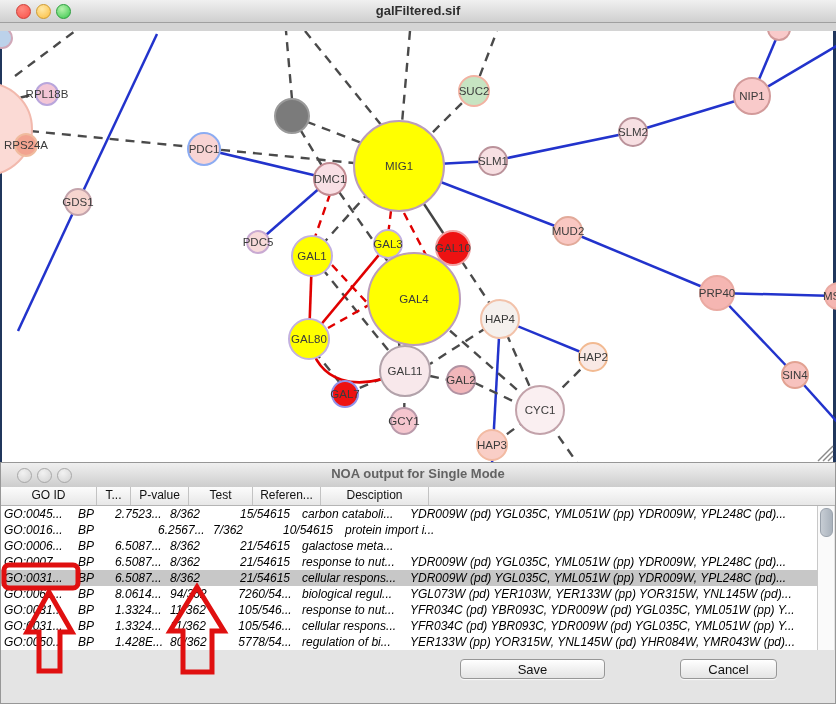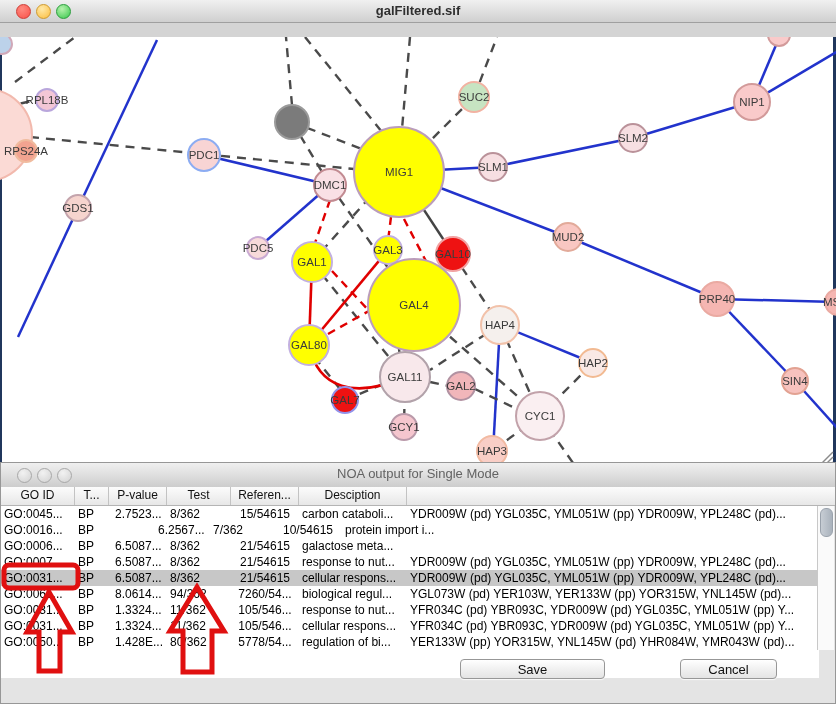--- a/index.html
+++ b/index.html
@@ -8,31 +8,31 @@
 
   
   #net-window{top:0;height:574px;border-radius:24px;}
   .titlebar{height:22px;background:linear-gradient(#f0f0f0,#cfcfcf);border-bottom:1px solid #9f9f9f;position:relative;}
   .titlebar .title{position:absolute;left:0;right:0;top:3px;text-align:center;font-size:13px;color:#2f2f2f;font-weight:bold;}
   .tl{position:absolute;top:4px;width:13px;height:13px;border-radius:50%;display:inline-block;}
   .tl.red{left:16px;background:radial-gradient(circle at 5px 4px,#ff8a80,#f95148);border:1px solid #ce3d36;}
   .tl.yellow{left:36px;background:radial-gradient(circle at 5px 4px,#ffe9a8,#fbbd3e);border:1px solid #cf9a2e;}
   .tl.green{left:56px;background:radial-gradient(circle at 5px 4px,#b7f2ae,#38c74c);border:1px solid #2a9e3c;}
   .tl.gray{background:radial-gradient(circle at 5px 4px,#f2f2f2,#d2d2d2);border:1px solid #a8a8a8;}
-  #canvas{position:absolute;top:37px;left:0;width:836px;height:435px;background:#fff;border-left:2px solid #20365c;border-right:3px solid #20365c;border-bottom:4px solid #20365c;box-sizing:border-box;}
+  #canvas{position:absolute;top:31px;left:0;width:836px;height:435px;background:#fff;border-left:2px solid #20365c;border-right:3px solid #20365c;border-bottom:4px solid #20365c;box-sizing:border-box;}
   #net-svg{position:absolute;left:-2px;top:0;}
 
   
   #noa-window{top:462px;height:242px;background:#e4e4e4;border:1px solid #979797;box-sizing:border-box;}
   #noa-title .tl{top:5px;}
-  #noa-title .title{color:#636363;font-weight:normal;}
+  #noa-title .title{color:#636363;font-weight:bold;}
   #noa-title{height:24px;background:linear-gradient(#f0f0f0,#cdcdcd);border-bottom:1px solid #a4a4a4;position:relative;}
   #thead{position:absolute;top:24px;left:0;right:0;height:18px;background:linear-gradient(#fcfcfc,#e7e7e7);border-bottom:1px solid #b4b4b4;display:flex;font-size:12px;color:#111;}
   #thead .hc{border-right:1px solid #c3c3c3;text-align:center;line-height:17px;white-space:nowrap;overflow:hidden;box-sizing:border-box;flex:0 0 auto;}
-  #tbody{position:absolute;top:43px;left:0;width:818px;height:172px;background:#fff;overflow:hidden;font-size:12px;color:#000;}
+  #tbody{position:absolute;top:43px;left:0;width:818px;height:144px;background:#fff;overflow:hidden;font-size:12px;color:#000;font-style:italic;}
   .trow{display:flex;height:16px;line-height:16px;white-space:nowrap;}
   .trow.sel{background:#c7c7c7;}
   .tc{flex:0 0 auto;overflow:hidden;white-space:nowrap;box-sizing:border-box;padding-left:3px;}
   .tc.c2{padding-left:6px;}
   .tc.c4{padding-left:0;text-align:center;}
   #vscroll{position:absolute;top:43px;right:1px;width:16px;height:144px;background:#fafafa;border-left:1px solid #c8c8c8;}
   #vthumb{position:absolute;top:2px;left:2px;width:11px;height:27px;border-radius:6px;background:linear-gradient(90deg,#c7cdd4,#a9b2bc);border:1px solid #9aa2ac;}
   #btnrow{position:absolute;top:196px;left:0;right:0;height:30px;}
   .macbtn{position:absolute;height:20px;border:1px solid #979797;border-radius:4px;background:linear-gradient(#ffffff,#f1f1f1 50%,#e4e4e4);font-family:"Liberation Sans",sans-serif;font-size:13px;color:#111;box-shadow:0 1px 1px rgba(255,255,255,.8);}
   #save-btn{left:459px;width:145px;}
@@ -181,21 +181,21 @@
 </div>
 
 <div class="win" id="noa-window">
   <div class="titlebar" id="noa-title">
     <span class="tl gray" style="left:16px"></span>
     <span class="tl gray" style="left:36px"></span>
     <span class="tl gray" style="left:56px"></span>
     <span class="title">NOA output for Single Mode</span>
   </div>
   <div id="thead">
-      <div class="hc" style="width: 74px;">GO ID</div>
+      <div class="hc" style="width: 96px;">GO ID</div>
       <div class="hc" style="width: 34px;">T...</div>
       <div class="hc" style="width: 58px;">P-value</div>
       <div class="hc" style="width: 64px;">Test</div>
       <div class="hc" style="width: 68px;">Referen...</div>
       <div class="hc" style="width: 108px;">Desciption</div>
     </div>
   <div id="tbody">
       <div class="trow">
         <div class="tc c0" style="width: 74px;">GO:0045...</div>
         <div class="tc c1" style="width: 34px;">BP</div>

